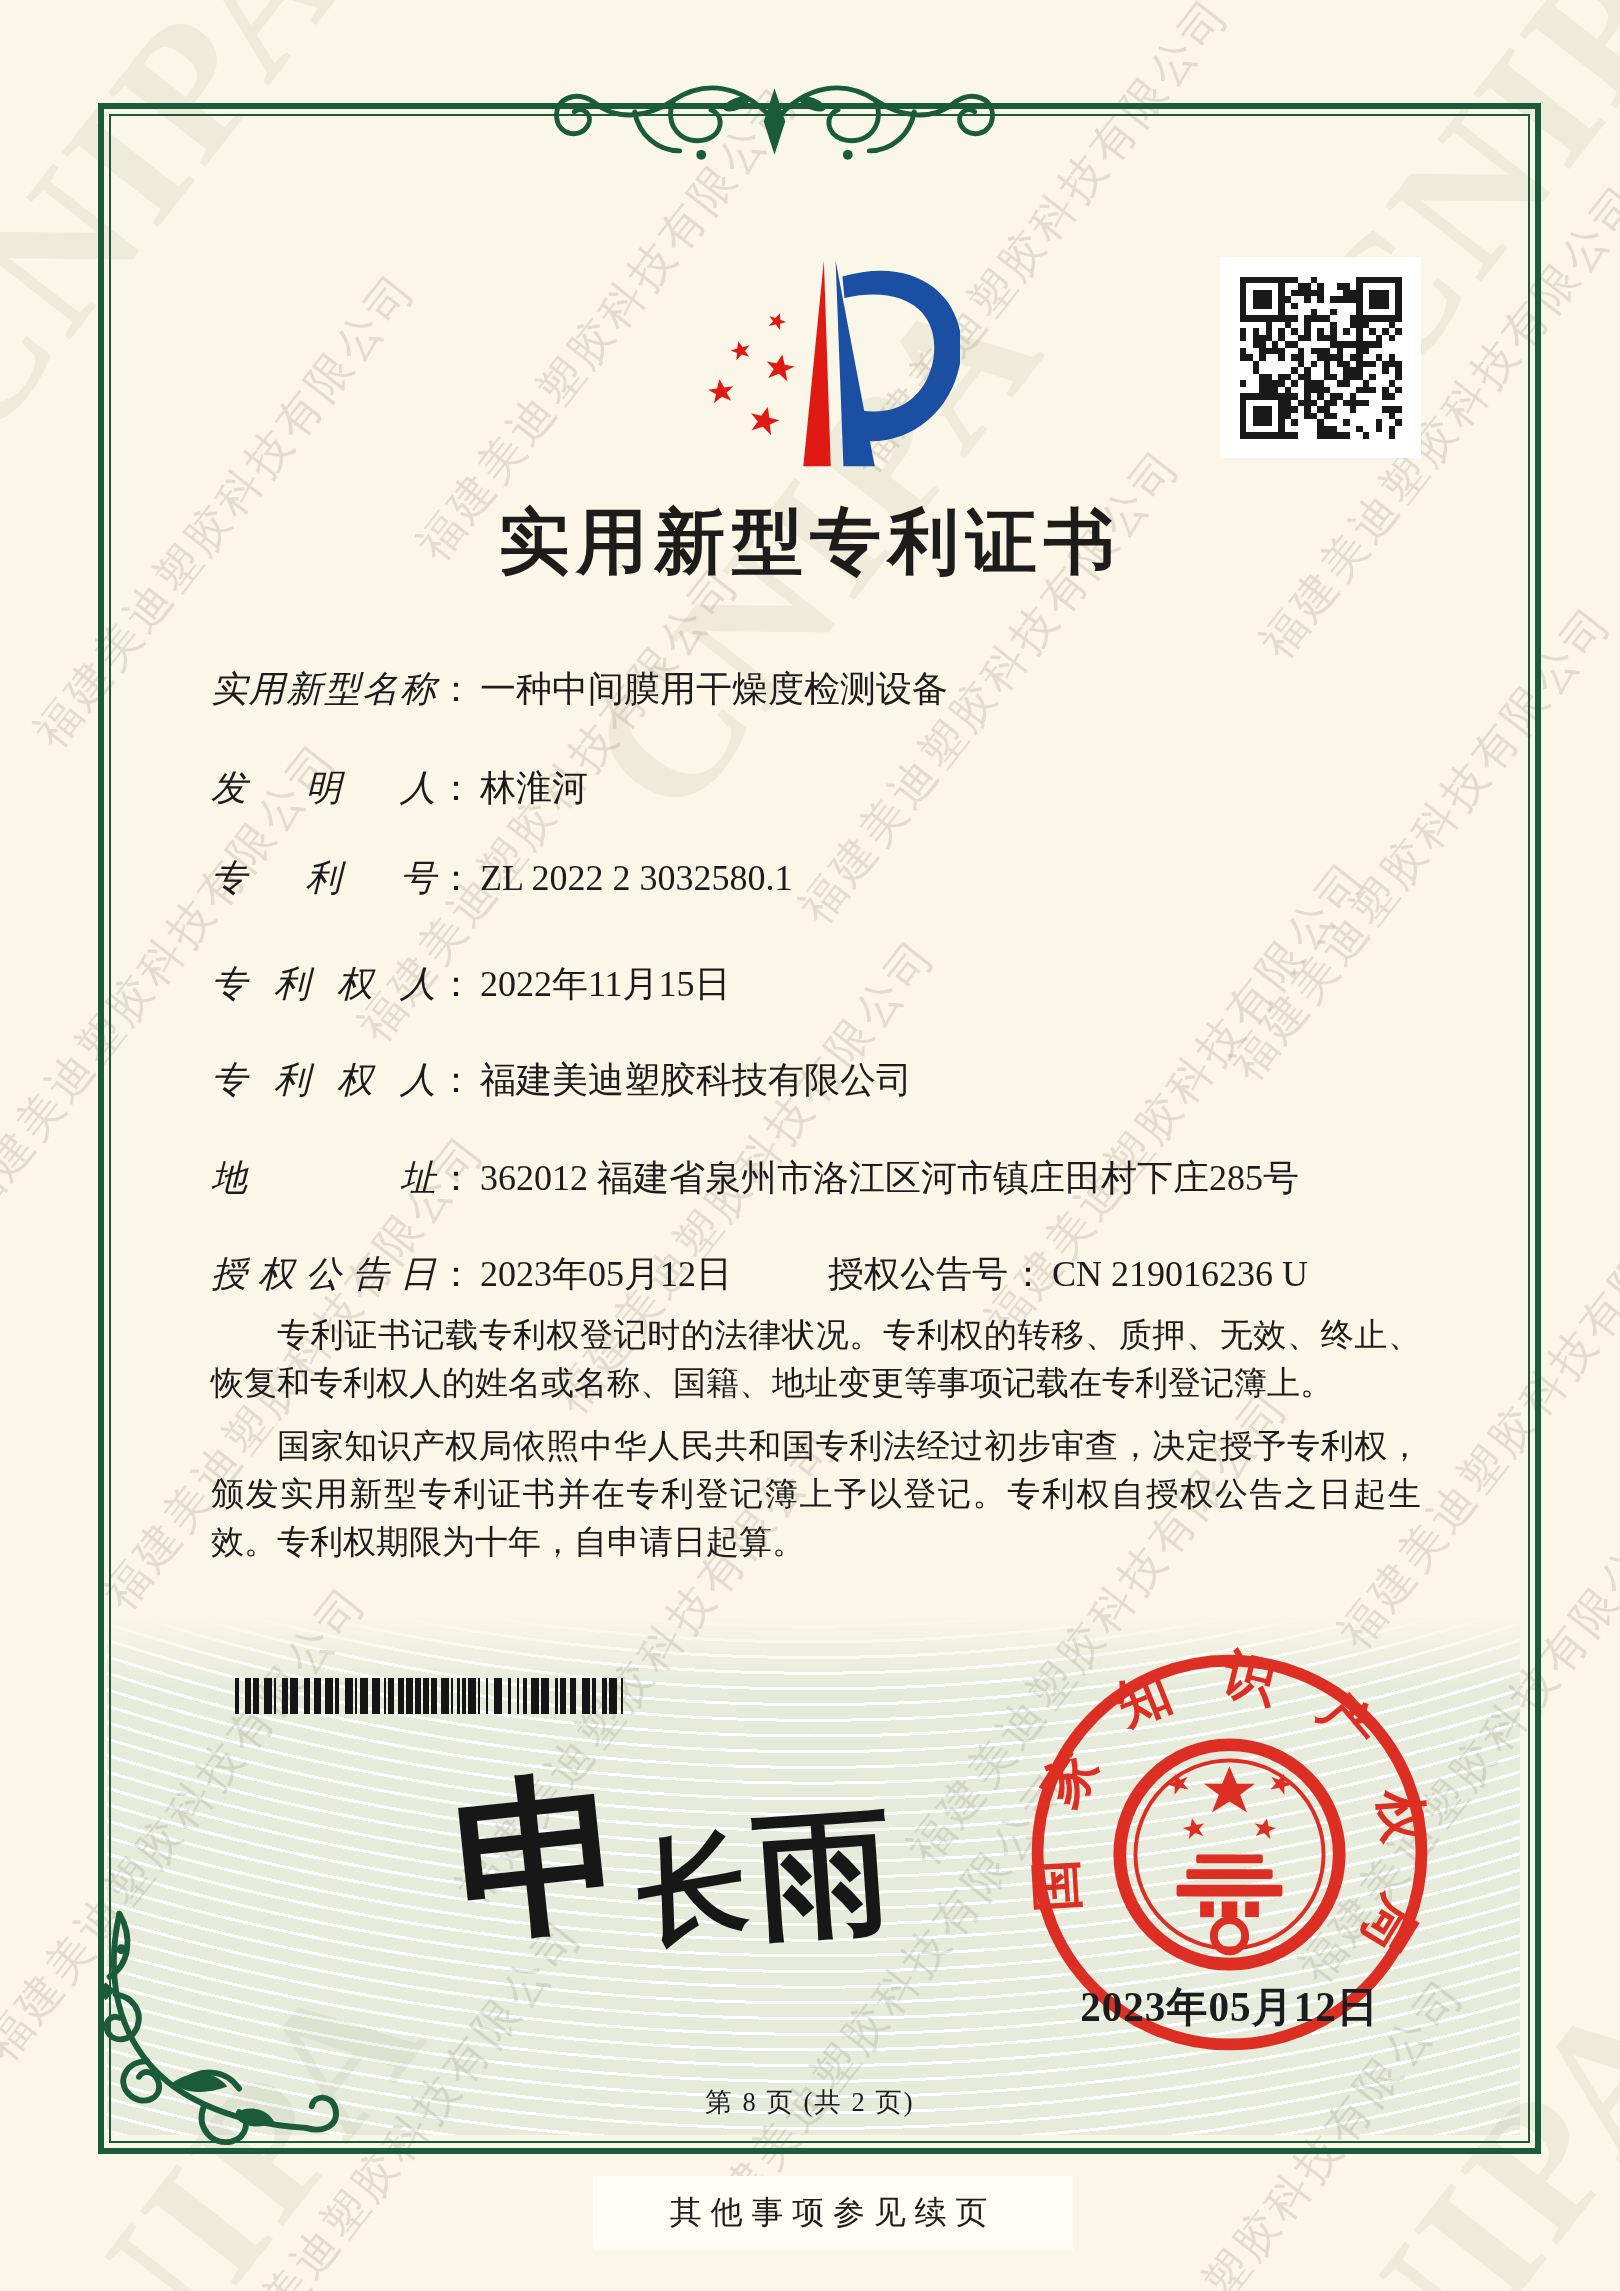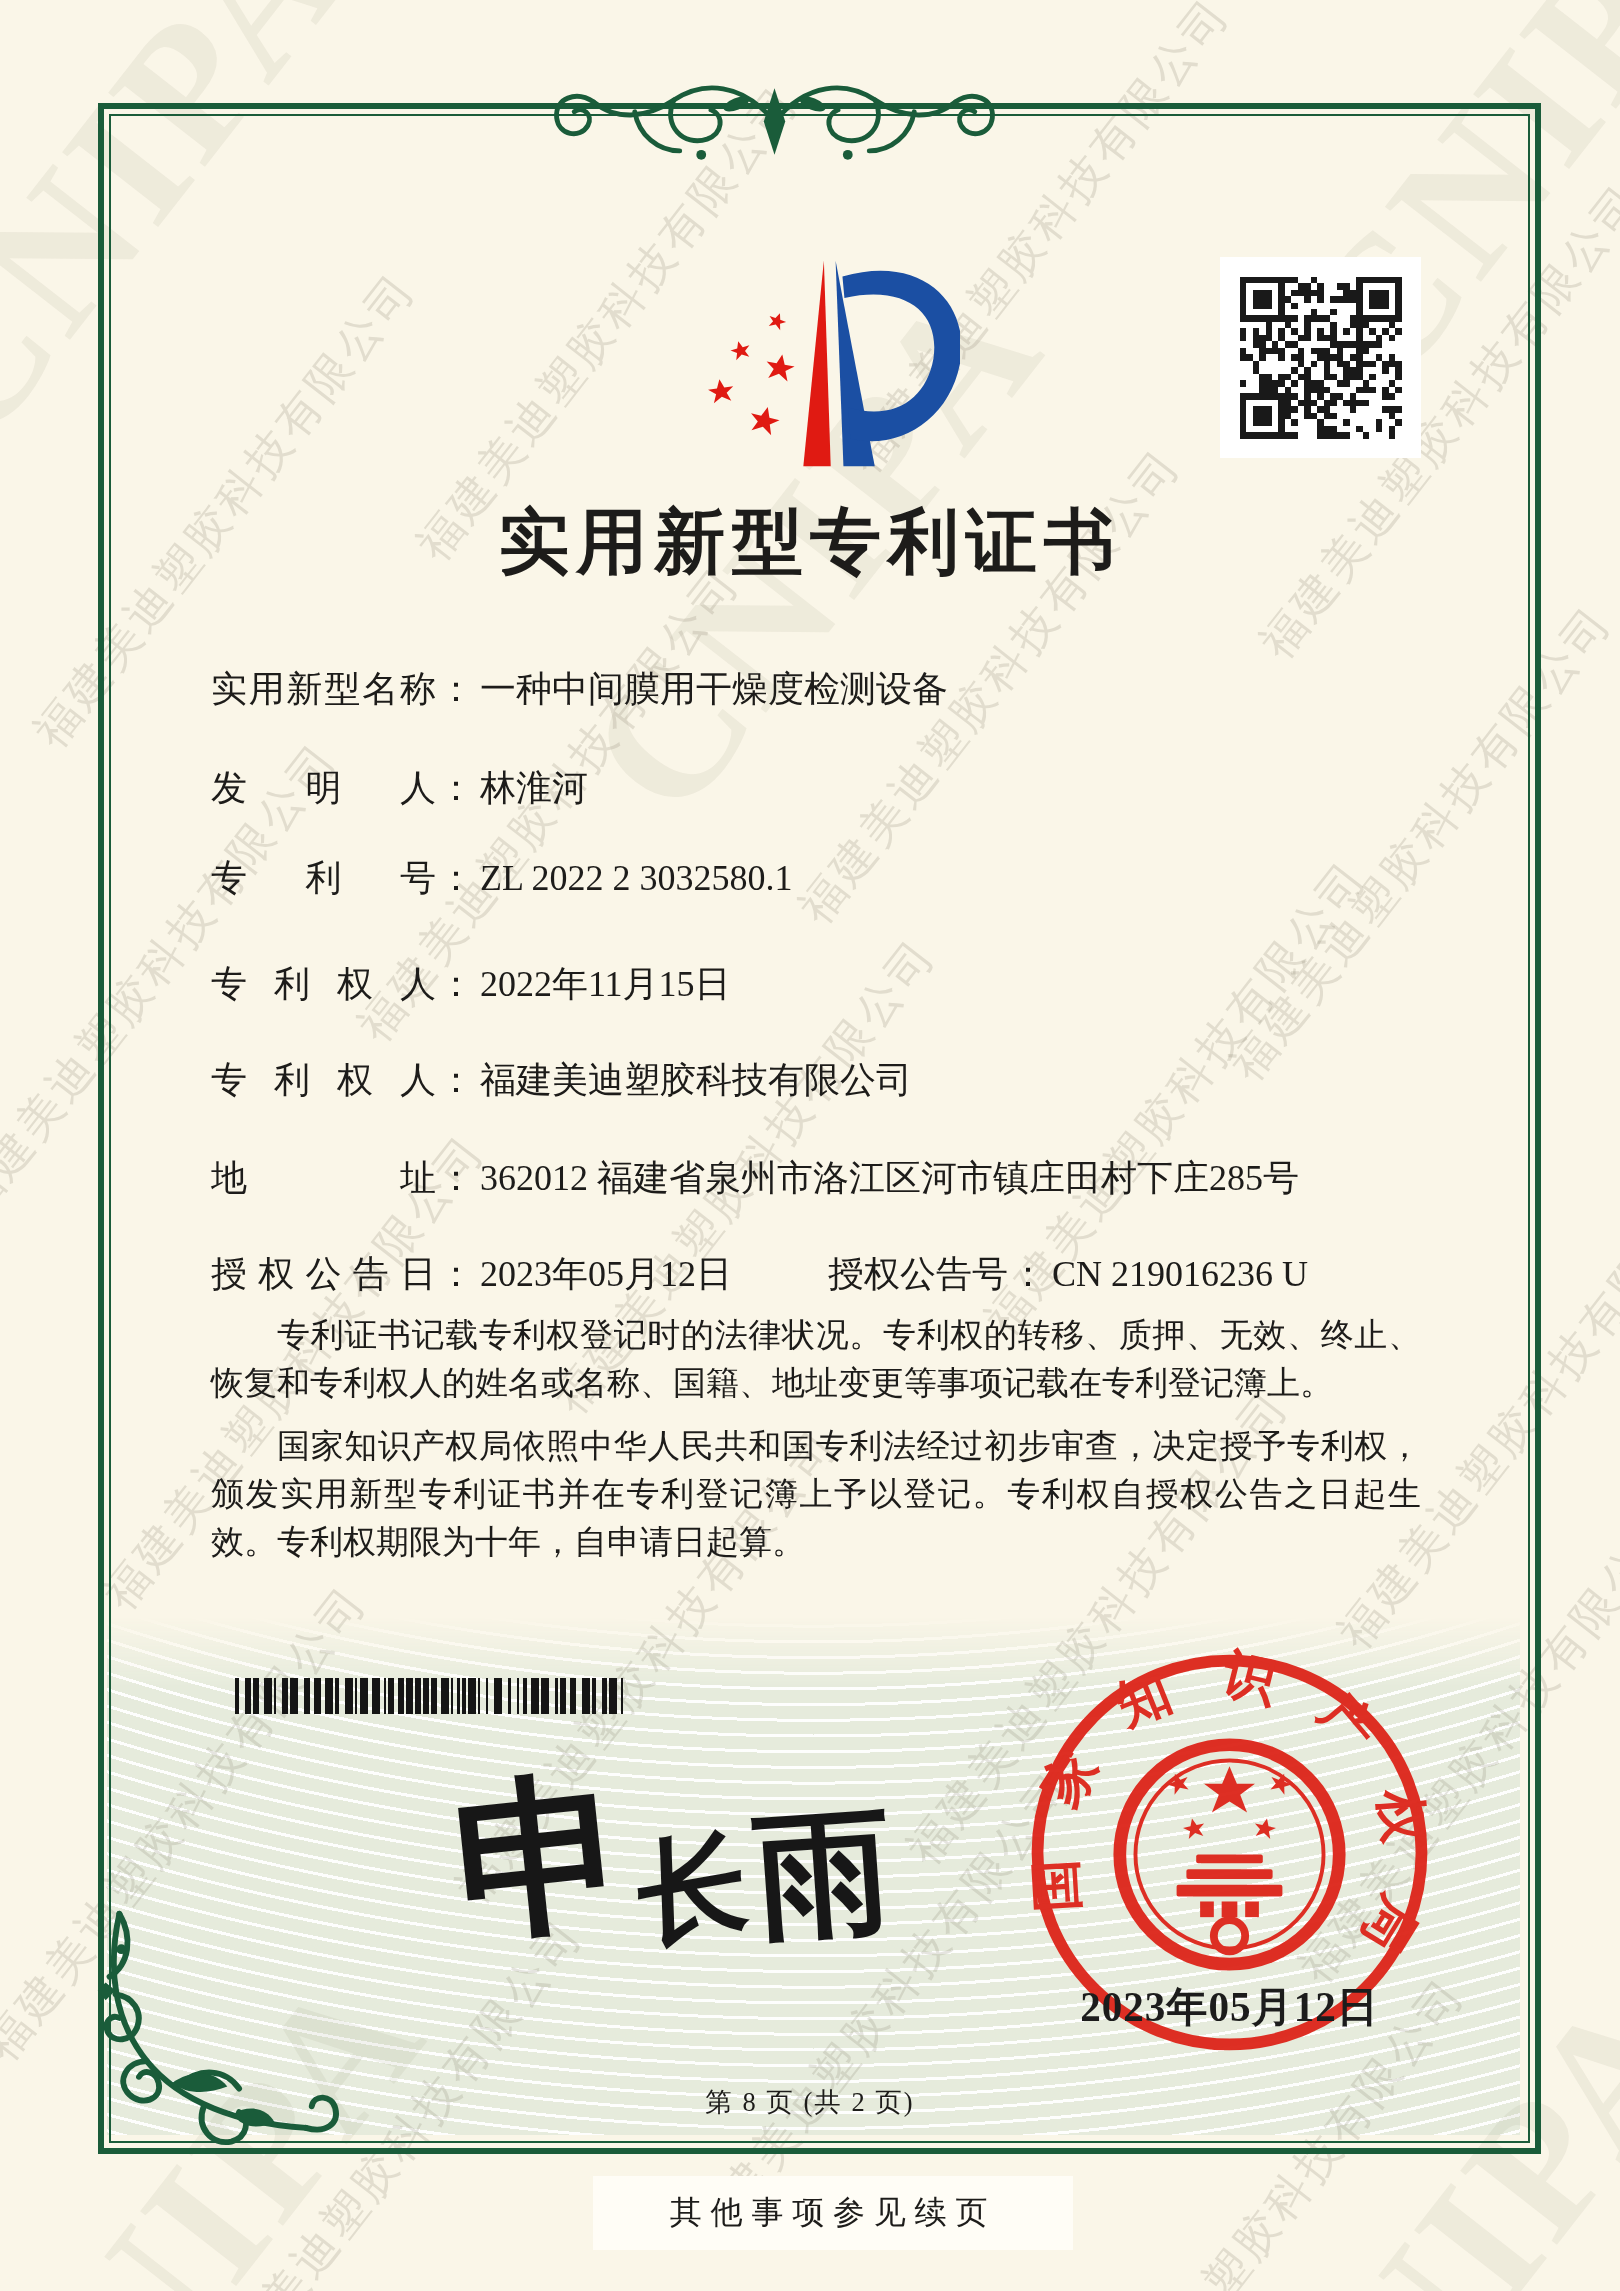--- a/index.html
+++ b/index.html
@@ -32,21 +32,21 @@
   .content{position:absolute; inset:0; z-index:5;}
   .cert-no{position:absolute; left:211px; top:271px; font-size:33px; letter-spacing:2px;}
   .logo{position:absolute; left:676px; top:253px; width:284px; height:223px;}
   .qr-box{position:absolute; left:1220px; top:257px; width:201px; height:201px; background:#ffffff;}
   .qr-grid{position:absolute; left:19.6px; top:19.6px; width:162px; height:162px; display:grid; grid-template-columns:repeat(25,1fr); grid-template-rows:repeat(25,1fr);}
   .qr-grid div{width:100%; height:100%;}
   .qr-on{background:#191919;}
   .title{position:absolute; left:0; right:0; top:495px; text-align:center; font-size:71px; font-weight:bold; letter-spacing:6.9px;}
   .fields{position:absolute; left:211px; top:665px; width:1215px; font-size:36px;}
   .frow{position:absolute; left:0; white-space:nowrap;}
-  .flabel{display:inline-block; width:225px; text-align:justify; text-align-last:justify; vertical-align:baseline;}
+  .flabel{display:inline-block; width:225px; text-align:justify; text-align-last:justify; vertical-align:baseline;font-style:italic;}
   .fcolon{display:inline-block; margin:0 5.9px 0 2px;}
   .grant-group2{position:absolute; left:617px; top:0; white-space:nowrap;}
   .paras{position:absolute; left:211px; top:1311px; width:1210px; font-size:33px; line-height:48px; text-align:justify;}
   .paras p{margin:0 0 14.7px 0; text-indent:2em;}
   
   .barcode{position:absolute; left:235px; top:1678px; width:394px; height:36px; display:flex; align-items:stretch;}
   .barcode div{height:100%;}
   .bar-b{background:#151515;}
   
   .officer{position:absolute; left:223px; top:1815px; font-family:"Liberation Sans","DejaVu Sans",sans-serif; font-weight:bold; font-size:39px; letter-spacing:7.8px; color:#111;}

